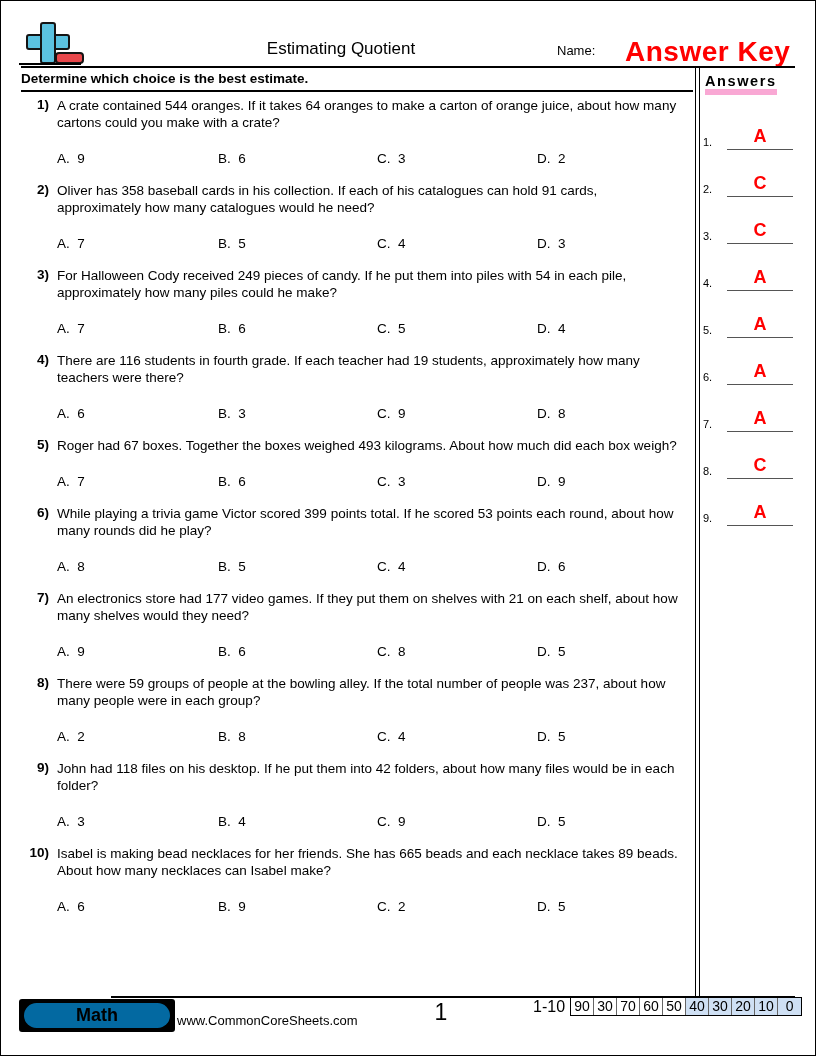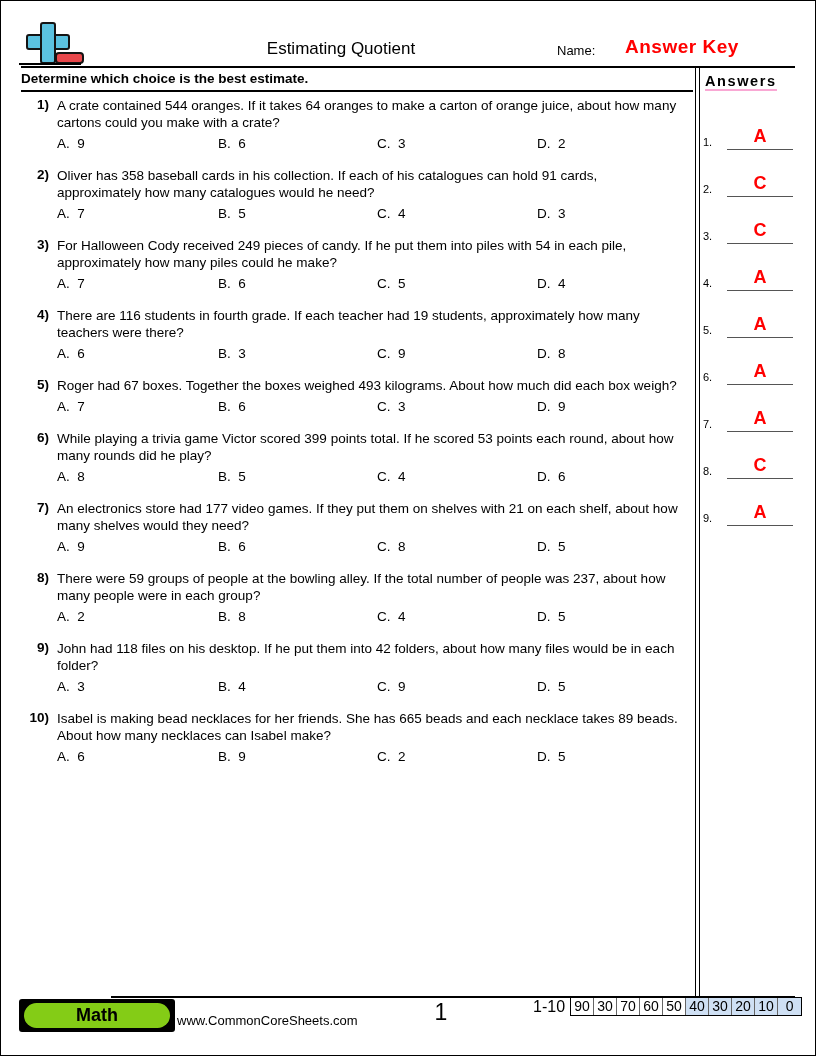--- a/index.html
+++ b/index.html
@@ -83,21 +83,21 @@
   #name-label {
     position: absolute;
     left: 556px;
     top: 42px;
     font-size: 13px;
   }
   #answer-key-text {
     position: absolute;
     left: 624px;
     top: 35px;
-    font-size: 19px;
+    font-size: 28px;
     font-weight: bold;
     color: #ff0000;
     letter-spacing: 0.5px;
   }
 
   
   #header-rule {
     position: absolute;
     left: 20px;
     top: 65px;
@@ -169,21 +169,21 @@
     font-size: 13.5px;
     font-weight: bold;
   }
   .q-text {
     margin-left: 36px;
     font-size: 13.5px;
     line-height: 17px;
   }
   .choices {
     margin-left: 36px;
-    margin-top: 5px;
+    margin-top: 20px;
     position: relative;
     height: 19px;
   }
   .choice {
     position: absolute;
     top: 0;
     font-size: 13.5px;
     white-space: pre;
   }
   .choice.c0 { left: 0px; }
@@ -198,21 +198,21 @@
     top: 66px;
     width: 100px;
   }
   #answers-heading {
     position: absolute;
     left: 4px;
     top: 6px;
     font-size: 14.5px;
     font-weight: bold;
     letter-spacing: 1.6px;
-    border-bottom: 2px solid #f9a8d4;
+    border-bottom: 6px solid #f9a8d4;
     padding-bottom: 0px;
   }
   #answers-list {
     position: absolute;
     left: 0px;
     top: 38px;
     width: 100px;
   }
   .answer-row {
     position: relative;
@@ -260,21 +260,21 @@
     height: 33px;
     background: #000;
     border-radius: 3px;
   }
   #math-badge-inner {
     position: absolute;
     left: 5px;
     top: 4px;
     width: 146px;
     height: 25px;
-    background: #84cc16;
+    background: #0369a1;
     border-radius: 13px;
     text-align: center;
     line-height: 25px;
     font-size: 18px;
     font-weight: bold;
     color: #000;
   }
   #site-url {
     position: absolute;
     left: 176px;

